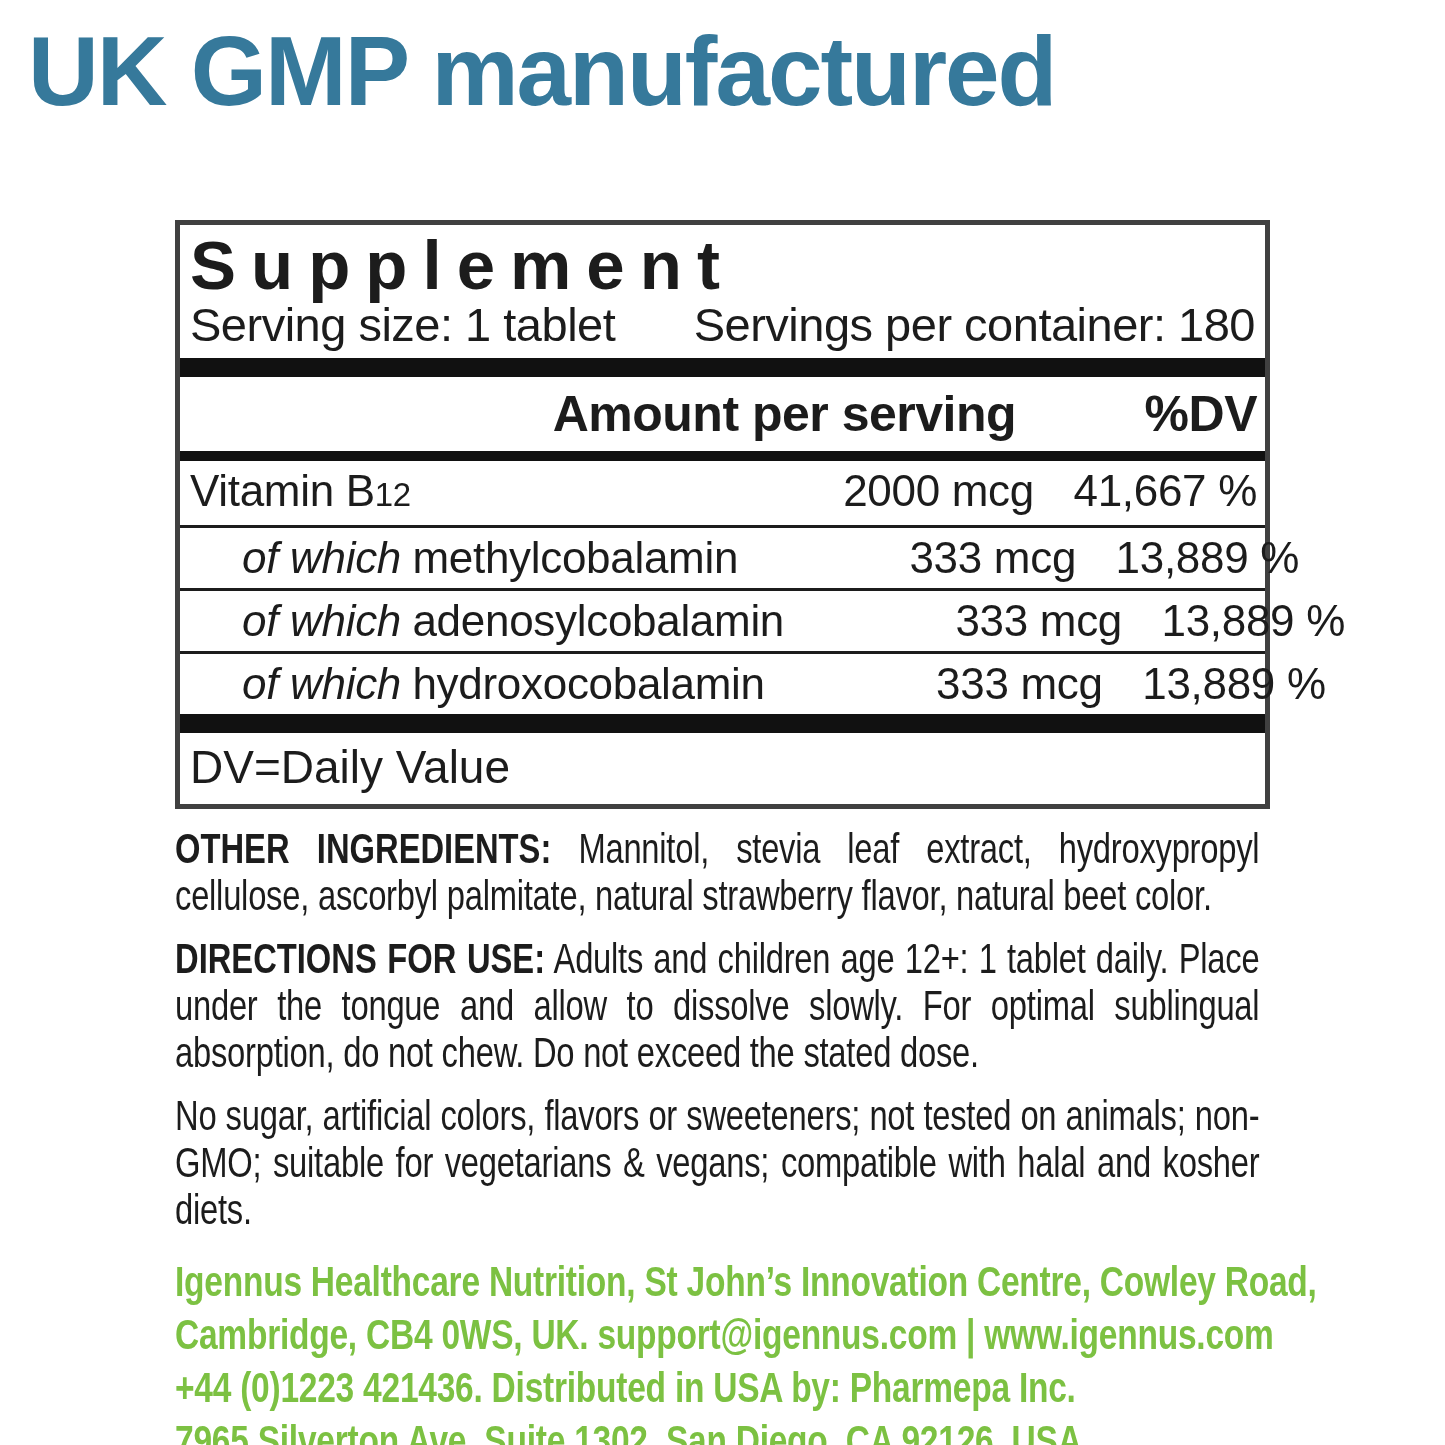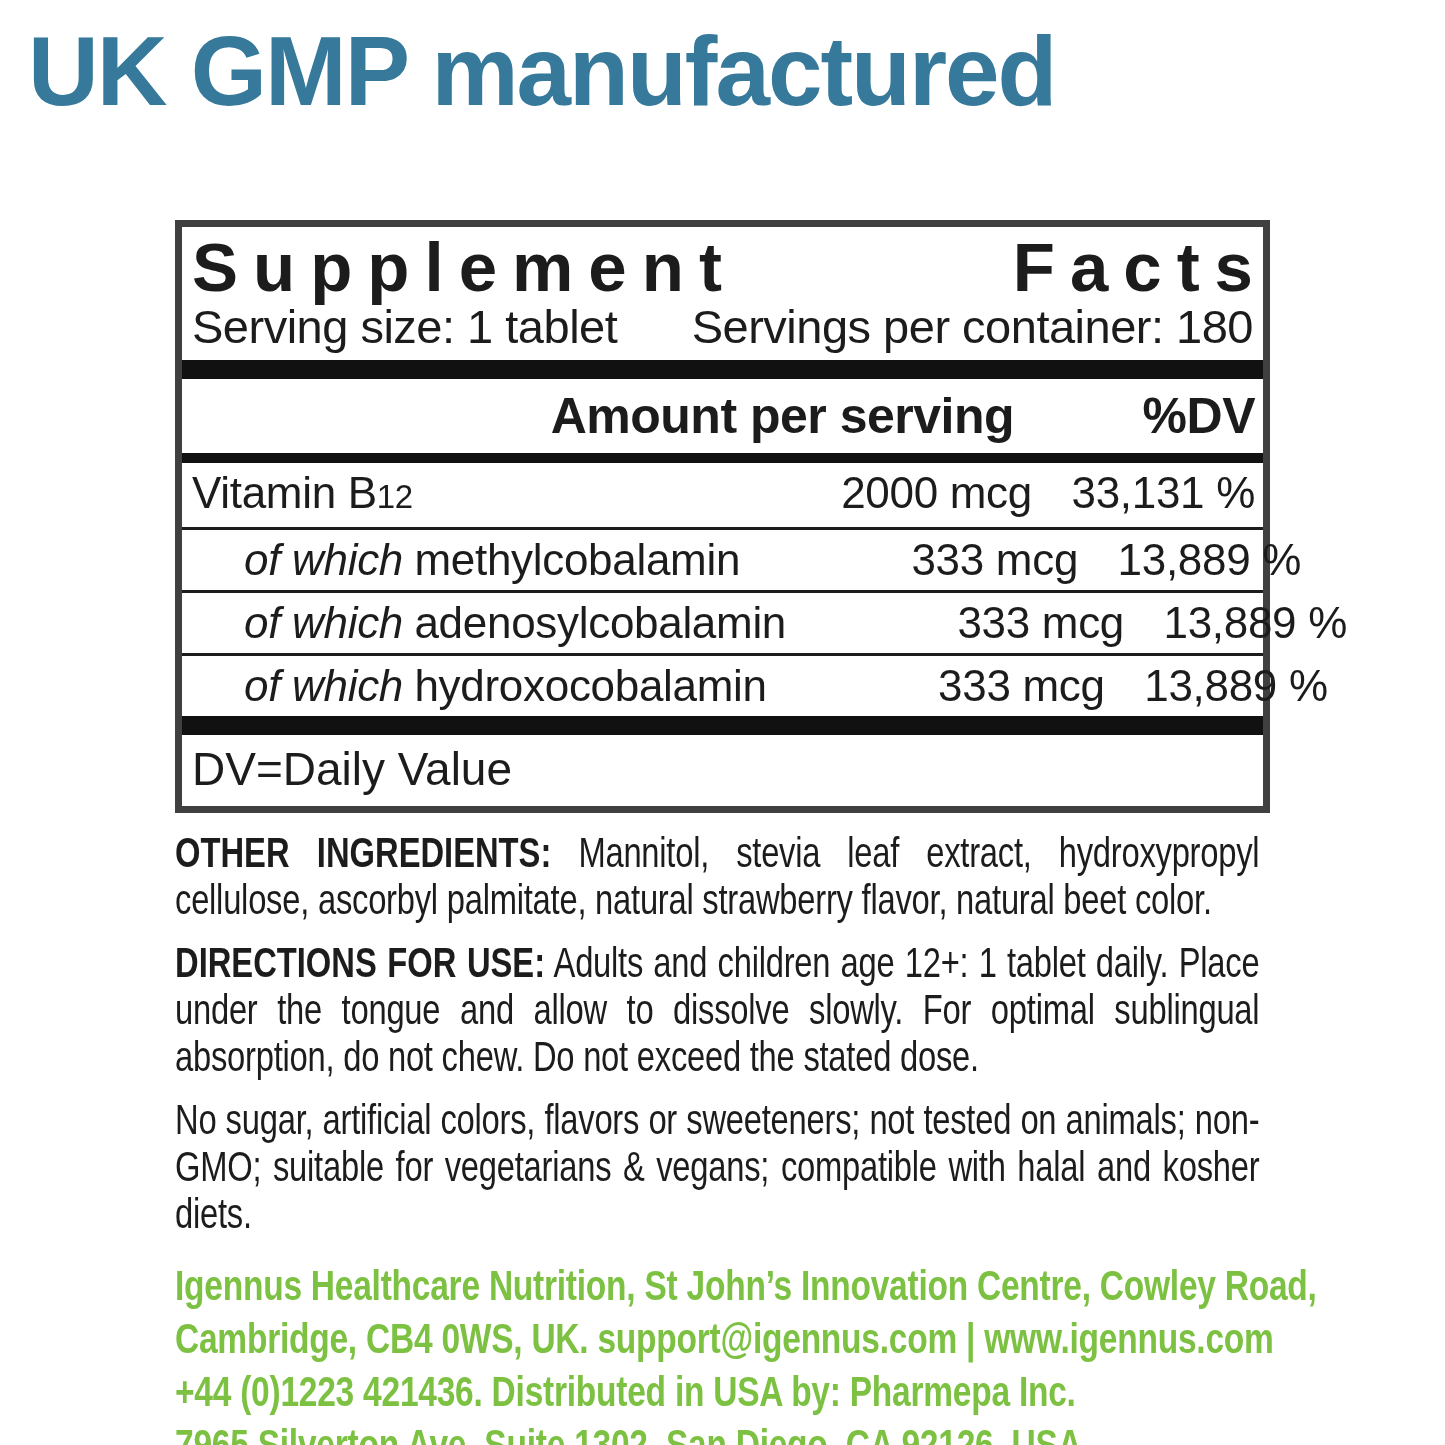--- a/index.html
+++ b/index.html
@@ -14,21 +14,21 @@
     font-weight: bold;
     letter-spacing: -2px;
     line-height: 1.02;
     color: #36799b;
   }
 
   
   .panel {
     margin: 98px 0 0 175px;
     width: 1095px;
-    border: 7px solid #404040;
+    border: 5px solid #404040;
     background: #ffffff;
   }
   .sf-title {
     display: flex;
     justify-content: space-between;
     font-weight: bold;
     font-size: 69px;
     line-height: 64px;
     letter-spacing: 15px;
     padding: 9px 10px 0 10px;
@@ -109,40 +109,39 @@
 </head>
 <body>
 
 <div class="page">
 
   <div class="headline">UK GMP manufactured</div>
 
   <div class="panel">
     <div class="sf-title">
       <span>Supplement</span>
-      <span class="tr">Facts</span>
     </div>
     <div class="sf-serving">
       <span>Serving size: 1 tablet</span>
       <span>Servings per container: 180</span>
     </div>
 
     <div class="bar thick"></div>
 
     <div class="sf-grid sf-head">
       <span class="amt-head">Amount per serving</span>
       <span class="dv-head">%DV</span>
     </div>
 
     <div class="bar med"></div>
 
     <div class="sf-grid row">
       <span class="nm"><span>Vitamin B</span><span class="sub">12</span></span>
       <span class="amt">2000 mcg</span>
-      <span class="dv">33,131 %</span>
+      <span class="dv">41,667 %</span>
     </div>
     <div class="sep"></div>
 
     <div class="sf-grid row">
       <span class="nm indent"><span class="pfx">of which</span><span>methylcobalamin</span></span>
       <span class="amt">333 mcg</span>
       <span class="dv">13,889 %</span>
     </div>
     <div class="sep"></div>
 

